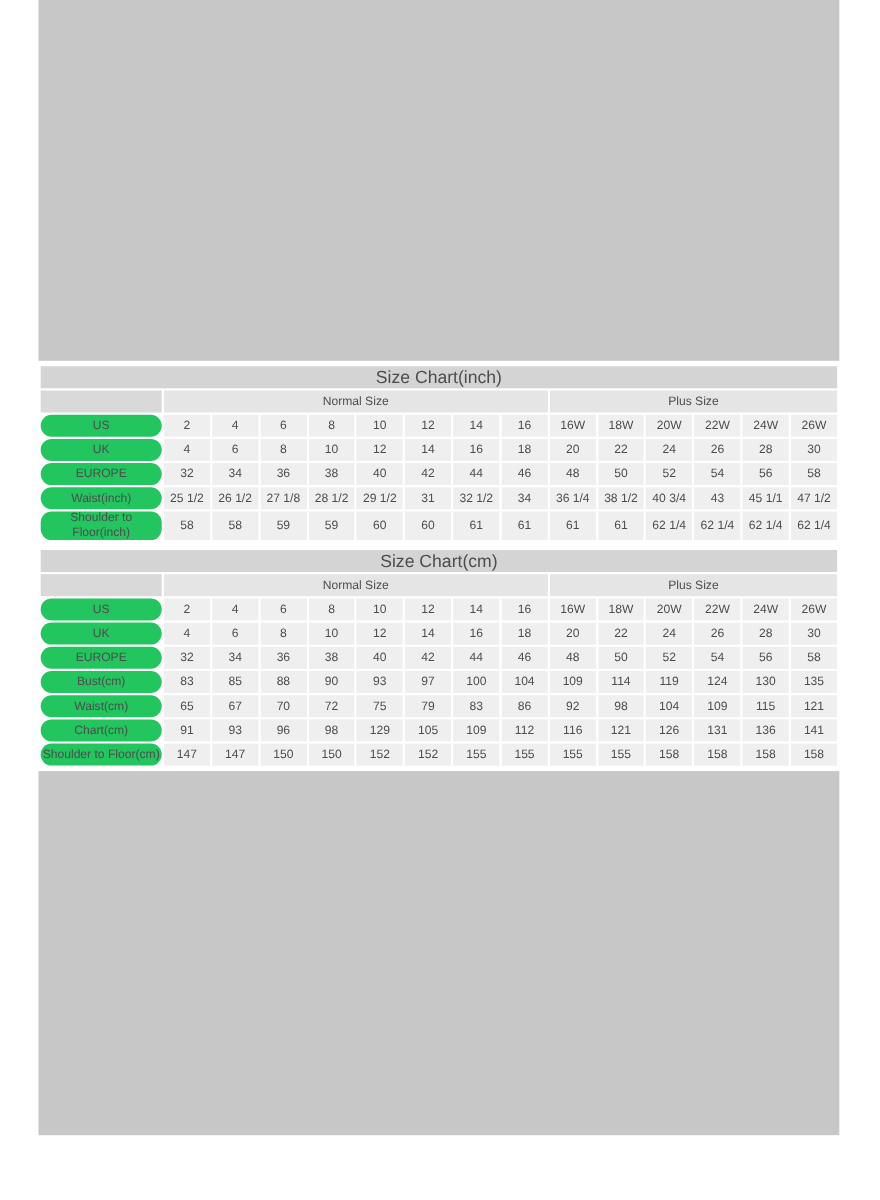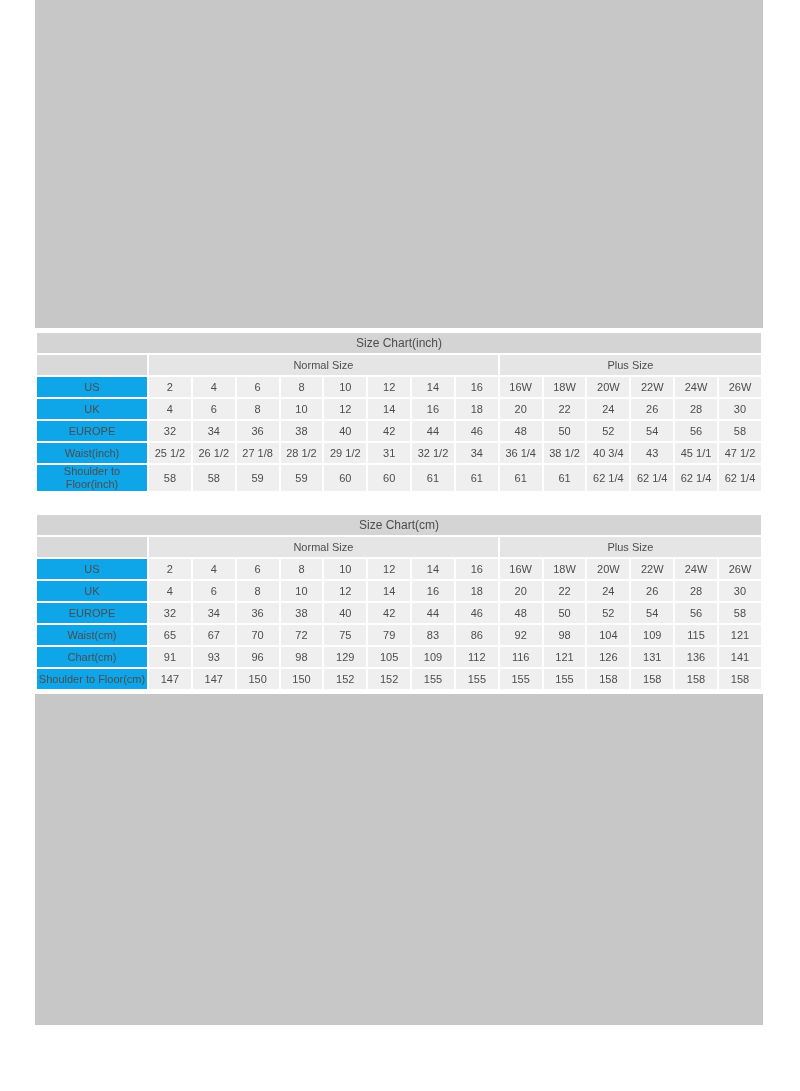--- a/index.html
+++ b/index.html
@@ -9,26 +9,26 @@
   }
   .content { position: absolute; left: 35px; top: 0; width: 728px; }
   .placeholder { width: 728px; background: #c7c7c7; }
   .placeholder.top { height: 328px; margin-bottom: 3px; }
   .placeholder.bottom { height: 331px; margin-top: 3px; }
   table.size-chart {
     border-collapse: separate; border-spacing: 2px;
     width: 728px; table-layout: fixed;
     color: #4d4d4d; font-size: 11px; line-height: 13px;
   }
-  table.size-chart + table.size-chart { margin-top: 20px; }
+  table.size-chart + table.size-chart { margin-top: 5px; }
   table.size-chart td { text-align: center; vertical-align: middle; height: 20px; padding: 0 1px; overflow: hidden; }
-  td.title-cell   { background: #d4d4d4; font-size: 12px; }
+  td.title-cell   { background: #d4d4d4; font-size: 16px; }
   td.group-blank  { background: #d9d9d9; }
   td.group-cell   { background: #e5e5e5; }
-  td.label-cell   { background: #0ea5e9; }
+  td.label-cell   { background: #22c55e; border-radius: 10px; }
   td.value-cell   { background: #efefef; }
 </style>
 </head>
 <body>
 
 <div class="content">
   <div class="placeholder top"></div>
   <div id="tables-host">
       <table class="size-chart">
         <colgroup>
@@ -216,20 +216,37 @@
             <td class="value-cell">44</td>
             <td class="value-cell">46</td>
             <td class="value-cell">48</td>
             <td class="value-cell">50</td>
             <td class="value-cell">52</td>
             <td class="value-cell">54</td>
             <td class="value-cell">56</td>
             <td class="value-cell">58</td>
           </tr>
           <tr>
+            <td class="label-cell">Bust(cm)</td>
+            <td class="value-cell">83</td>
+            <td class="value-cell">85</td>
+            <td class="value-cell">88</td>
+            <td class="value-cell">90</td>
+            <td class="value-cell">93</td>
+            <td class="value-cell">97</td>
+            <td class="value-cell">100</td>
+            <td class="value-cell">104</td>
+            <td class="value-cell">109</td>
+            <td class="value-cell">114</td>
+            <td class="value-cell">119</td>
+            <td class="value-cell">124</td>
+            <td class="value-cell">130</td>
+            <td class="value-cell">135</td>
+          </tr>
+          <tr>
             <td class="label-cell">Waist(cm)</td>
             <td class="value-cell">65</td>
             <td class="value-cell">67</td>
             <td class="value-cell">70</td>
             <td class="value-cell">72</td>
             <td class="value-cell">75</td>
             <td class="value-cell">79</td>
             <td class="value-cell">83</td>
             <td class="value-cell">86</td>
             <td class="value-cell">92</td>

